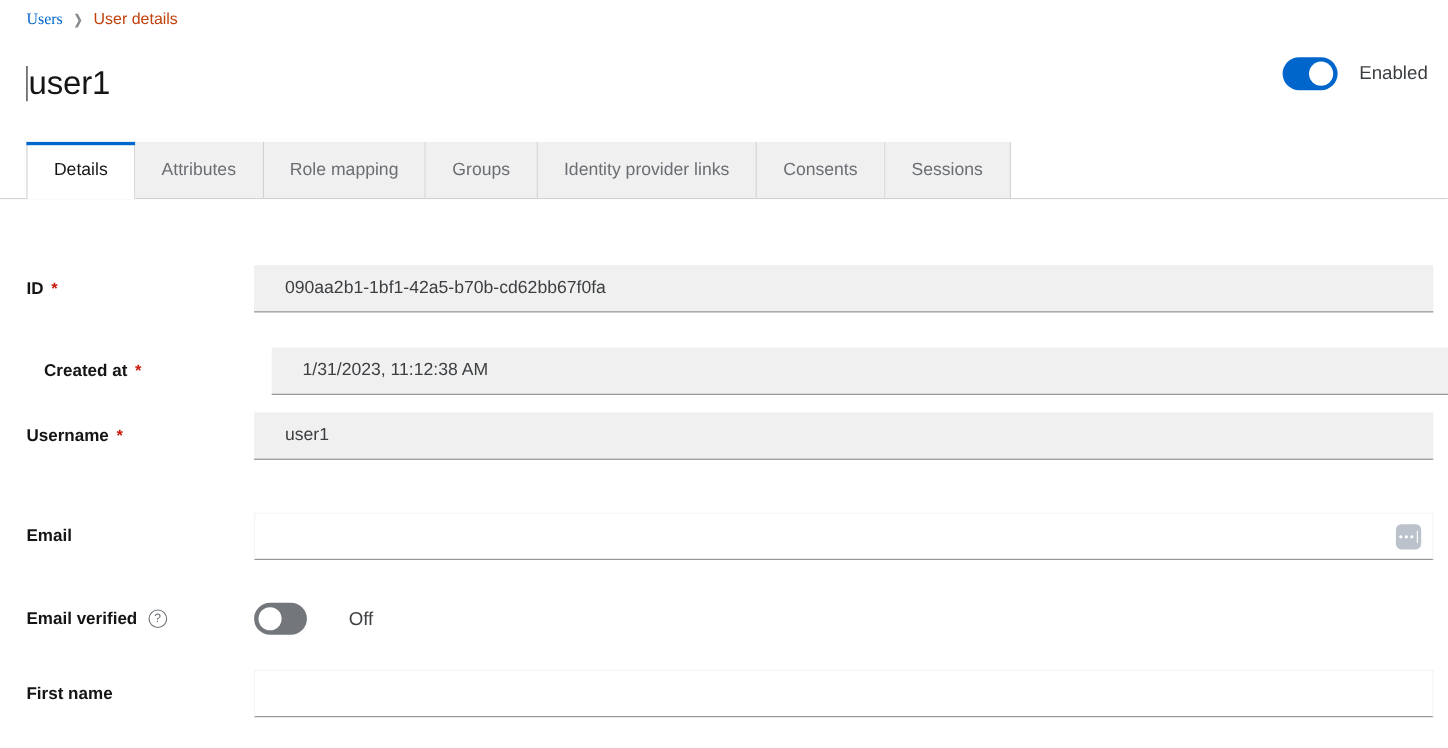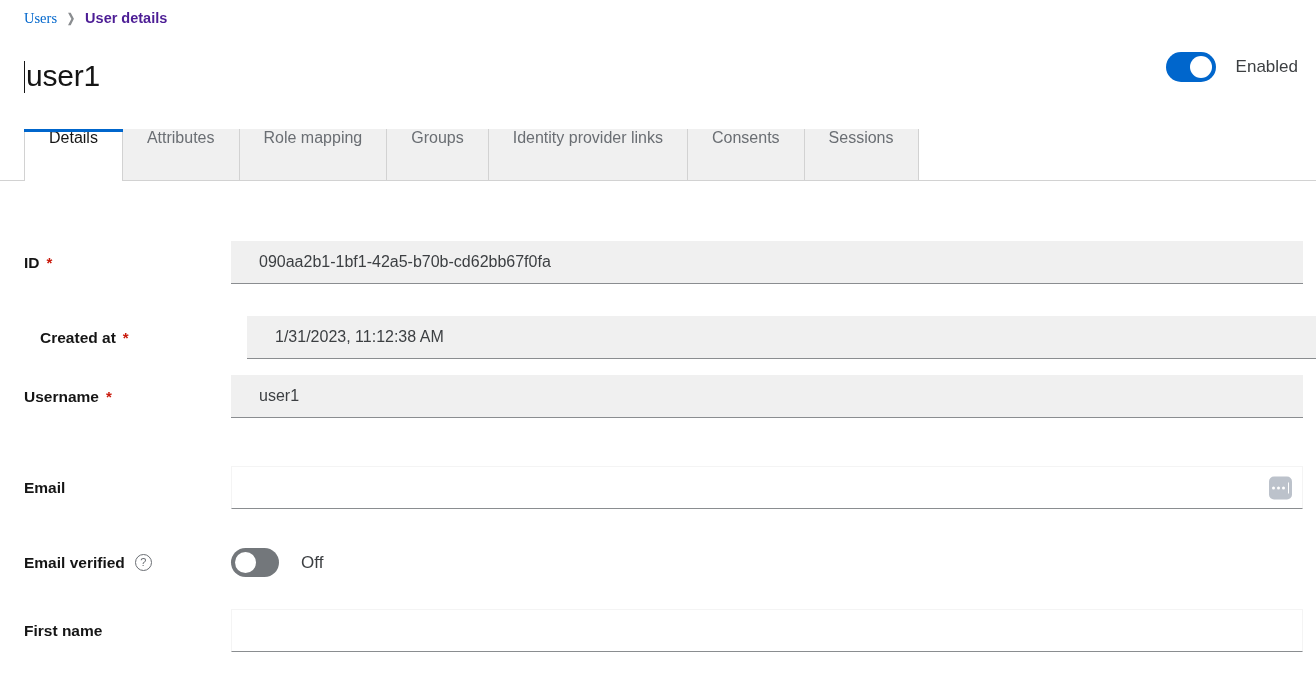--- a/index.html
+++ b/index.html
@@ -22,21 +22,21 @@
   .breadcrumb .crumb-link {
     color: #06c; cursor: pointer; text-decoration: none; font-family: Liberation Serif, serif;
   }
   .breadcrumb .crumb-sep {
     margin: 0 9px;
     color: #8a8d90;
     font-size: 12px;
     font-weight: bold;
     transform: scaleX(0.8);
   }
-  .breadcrumb .crumb-current { color: #4c1d95; font-weight: bold; }
+  .breadcrumb .crumb-current { color: #c2410c; }
 
   
   .page-title {
     position: absolute;
     left: 24px; top: 56px;
     font-size: 30px;
     font-weight: 400;
     color: #151515;
     line-height: 40px;
     letter-spacing: -0.2px;
@@ -94,21 +94,21 @@
     align-items: stretch;
     border-bottom: 1px solid #d2d2d2;
   }
   .tab-spacer-left { width: 24px; flex: 0 0 24px; background: #ffffff; }
   .tab {
     position: relative;
     background: #f0f0f0;
     color: #6a6e73;
     font-size: 16px;
     display: flex;
-    align-items: flex-start;
+    align-items: center;
     justify-content: center;
     padding: 0 24px;
     cursor: pointer;
     border-right: 1px solid #d2d2d2;
     white-space: nowrap;
   }
   .tab.active {
     background: #ffffff;
     color: #151515;
     border-right: 1px solid #d2d2d2;
@@ -218,20 +218,21 @@
     width: 1.5px; height: 11px;
     background: #ffffff;
     margin-left: 3px;
   }
 
   .toggle-field {
     position: absolute;
     left: 231px;
     display: flex;
     align-items: center;
+    gap: 16px;
   }
   .toggle-state-label {
     margin-left: 22px;
     font-size: 17px;
     color: #3c3f42;
   }
 </style>
 </head>
 <body>
 

